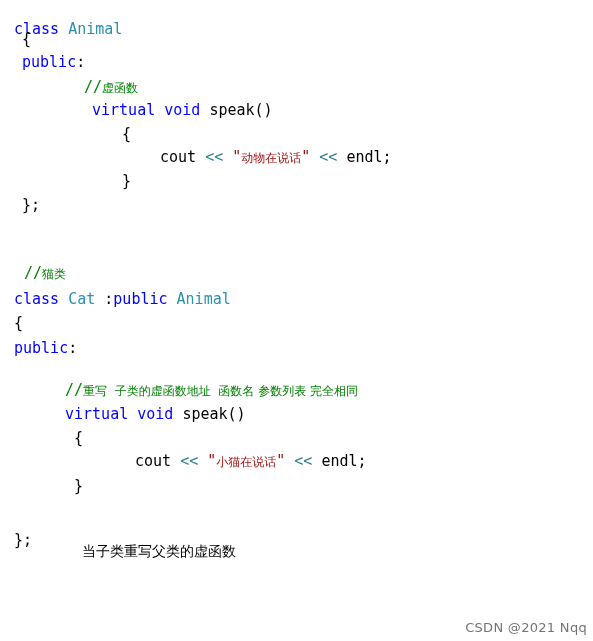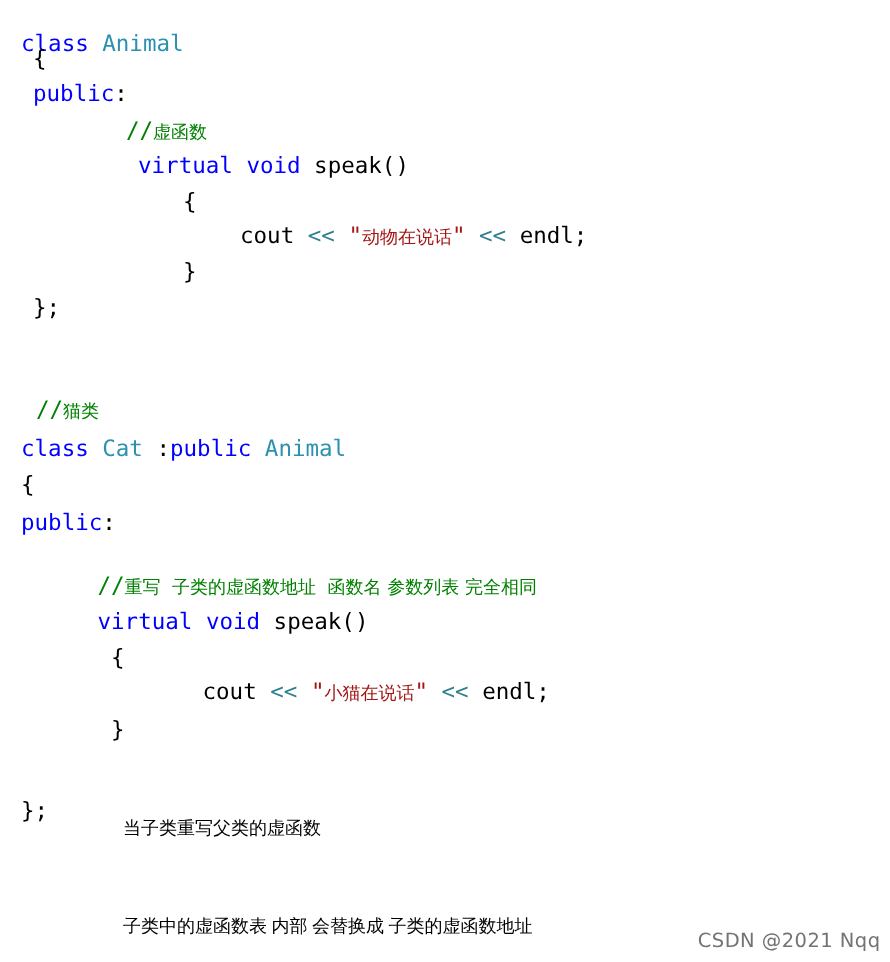--- a/index.html
+++ b/index.html
@@ -44,22 +44,22 @@
 
   
   .cjk {
     font-family: "DejaVu Sans", "Liberation Sans", sans-serif;
     font-size: 12px;
   }
 
   .note-line {
     position: absolute;
     white-space: pre;
-    font-family: Liberation Serif, serif;
-    font-size: 12px;
+    font-family: Liberation Mono, monospace;
+    font-size: 14px;
     line-height: 18px;
     color: #000000;
   }
 
   #watermark {
     position: absolute;
     right: 6px;
     bottom: 6px;
     font-family: "DejaVu Sans", "Liberation Sans", sans-serif;
     font-size: 13px;
@@ -86,15 +86,14 @@
     <div class="code-line" style="top: 290px; padding-left: 14px;"><span class="tok-keyword">class</span><span class="tok-plain"> </span><span class="tok-type">Cat</span><span class="tok-plain"> :</span><span class="tok-keyword">public</span><span class="tok-plain"> </span><span class="tok-type">Animal</span></div>
     <div class="code-line" style="top: 314px; padding-left: 14px;"><span class="tok-plain">{</span></div>
     <div class="code-line" style="top: 339px; padding-left: 14px;"><span class="tok-keyword">public</span><span class="tok-plain">:</span></div>
     <div class="code-line" style="top: 381px; padding-left: 65px;"><span class="tok-comment">//</span><span class="tok-comment cjk">重写  子类的虚函数地址  函数名 参数列表 完全相同</span></div>
     <div class="code-line" style="top: 405px; padding-left: 65px;"><span class="tok-keyword">virtual</span><span class="tok-plain"> </span><span class="tok-keyword">void</span><span class="tok-plain"> speak()</span></div>
     <div class="code-line" style="top: 429px; padding-left: 74px;"><span class="tok-plain">{</span></div>
     <div class="code-line" style="top: 452px; padding-left: 135px;"><span class="tok-plain">cout </span><span class="tok-operator">&lt;&lt;</span><span class="tok-plain"> </span><span class="tok-string">"</span><span class="tok-string cjk">小猫在说话</span><span class="tok-string">"</span><span class="tok-plain"> </span><span class="tok-operator">&lt;&lt;</span><span class="tok-plain"> endl;</span></div>
     <div class="code-line" style="top: 477px; padding-left: 74px;"><span class="tok-plain">}</span></div>
     <div class="code-line" style="top: 531px; padding-left: 14px;"><span class="tok-plain">};</span></div>
     <div class="note-line" style="left: 82px; top: 543px;">当子类重写父类的虚函数</div>
-    <div class="note-line" style="left: 82px; top: 608px;">子类中的虚函数表 内部 会替换成 子类的虚函数地址</div>
     <div id="watermark">CSDN @2021 Nqq</div>
 </div>
 
 </body></html>

